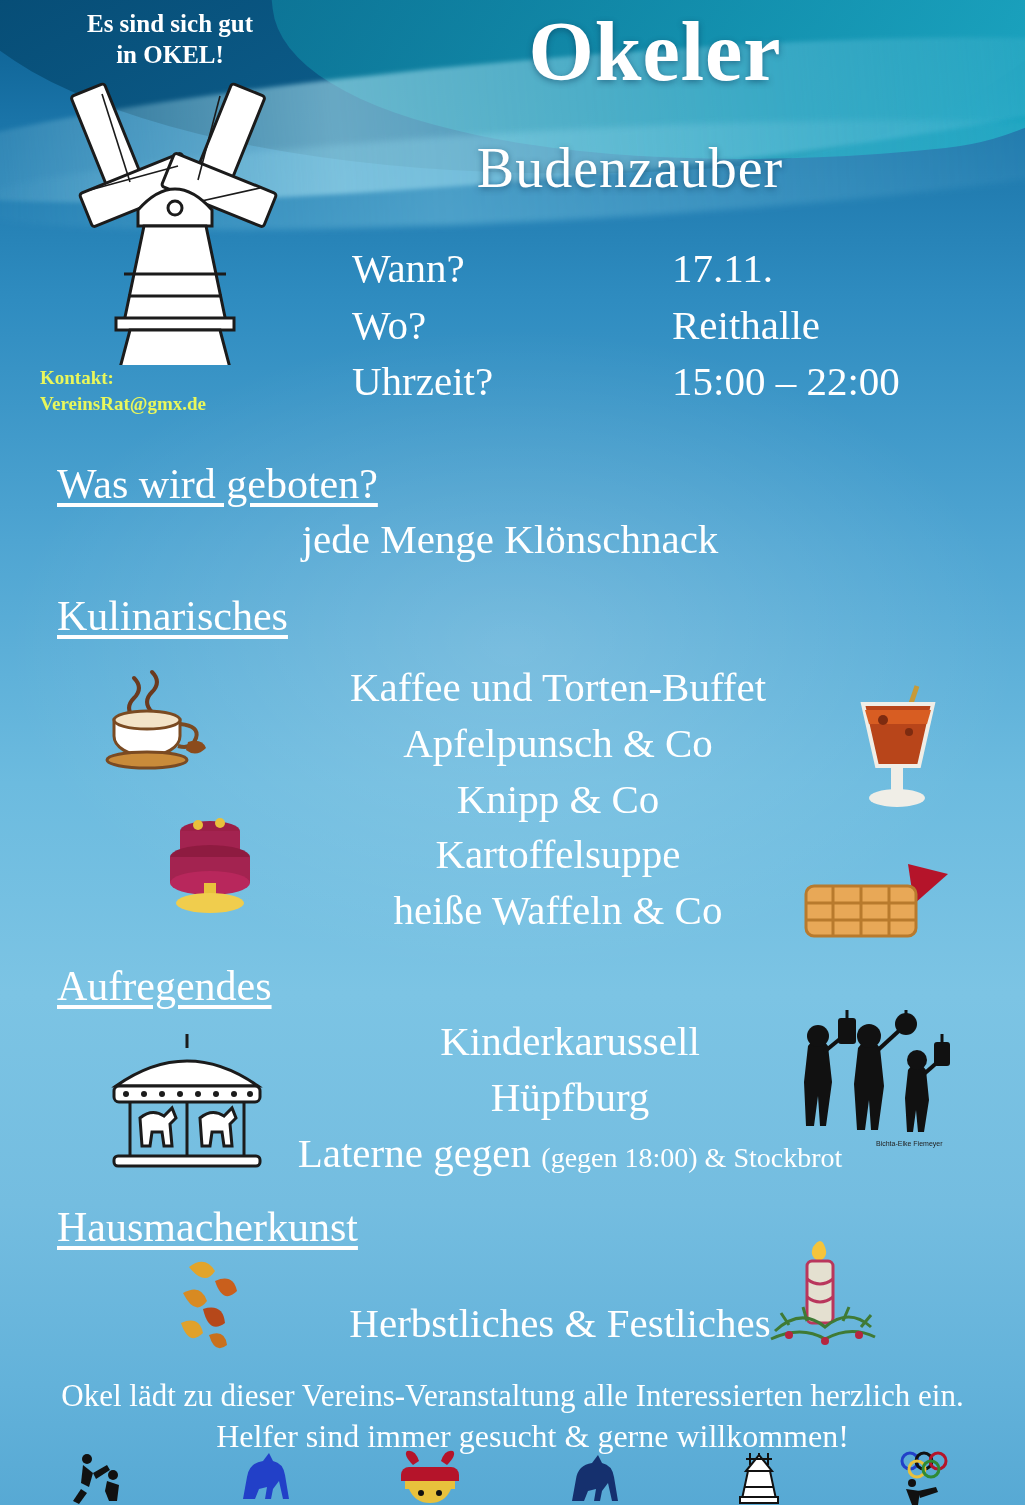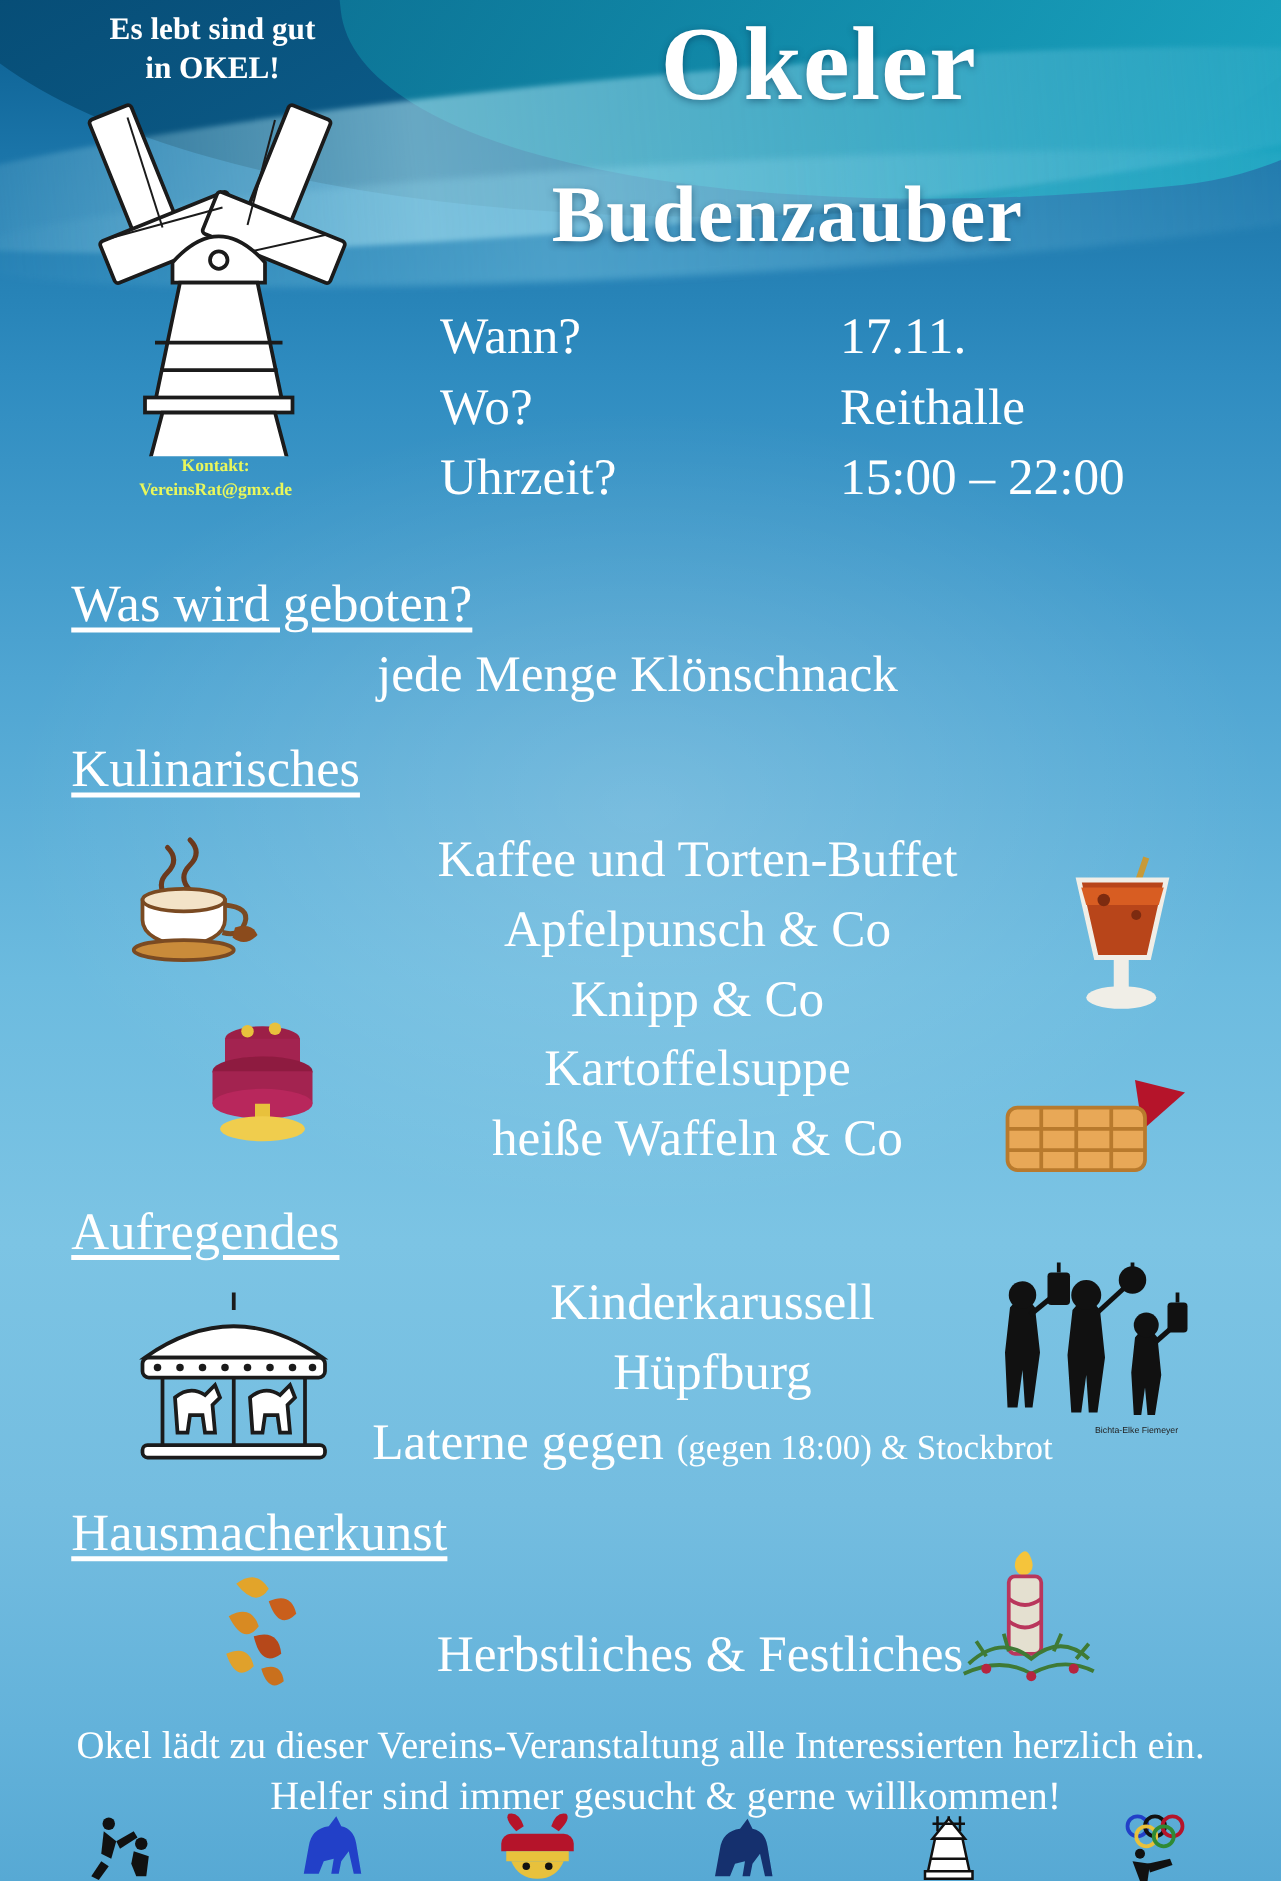--- a/index.html
+++ b/index.html
@@ -104,23 +104,23 @@
     top: 60px;
     left: 60px;
     width: 230px;
     height: 305px;
   }
   .contact {
     position: absolute;
     top: 365px;
     left: 40px;
     width: 265px;
-    text-align: center;
+    text-align: left;
     color: #e9f75b;
-    font-size: 14px;
+    font-size: 19px;
     line-height: 1.35;
     font-weight: bold;
   }
 
   .title1 {
     position: absolute;
     top: 10px;
     left: 300px;
     width: 710px;
     text-align: center;
@@ -129,23 +129,23 @@
     font-weight: bold;
     letter-spacing: 1px;
     text-shadow: 0 2px 6px rgba(0,40,70,0.45);
   }
   .title2 {
     position: absolute;
     top: 140px;
     left: 250px;
     width: 760px;
     text-align: center;
-    font-size: 64px;
+    font-size: 56px;
     line-height: 1.0;
-    font-weight: bold;
+    font-weight: normal;
     letter-spacing: 1px;
     text-shadow: 0 2px 6px rgba(0,40,70,0.45);
   }
 
   .facts {
     position: absolute;
     top: 240px;
     left: 352px;
     width: 640px;
   }
@@ -233,21 +233,21 @@
 
 <div class="poster">
 
   <div class="swoosh-dark"></div>
   <div class="swoosh-teal"></div>
   <div class="swoosh-light"></div>
   <div class="swoosh-light2"></div>
   <div class="glow"></div>
 
   <div class="slogan">
-    <div>Es lebt sind gut</div>
+    <div>Es sind sich gut</div>
     <div>in OKEL!</div>
   </div>
 
   <div class="mill-logo">
     <svg viewBox="0 0 230 305" width="230" height="305">
       <g stroke="#1b1b1b" stroke-width="3" fill="#ffffff">
 
         <g>
           <rect x="30" y="26" width="36" height="110" rx="3" transform="rotate(-22 48 81)"></rect>
           <rect x="150" y="26" width="36" height="110" rx="3" transform="rotate(22 168 81)"></rect>

